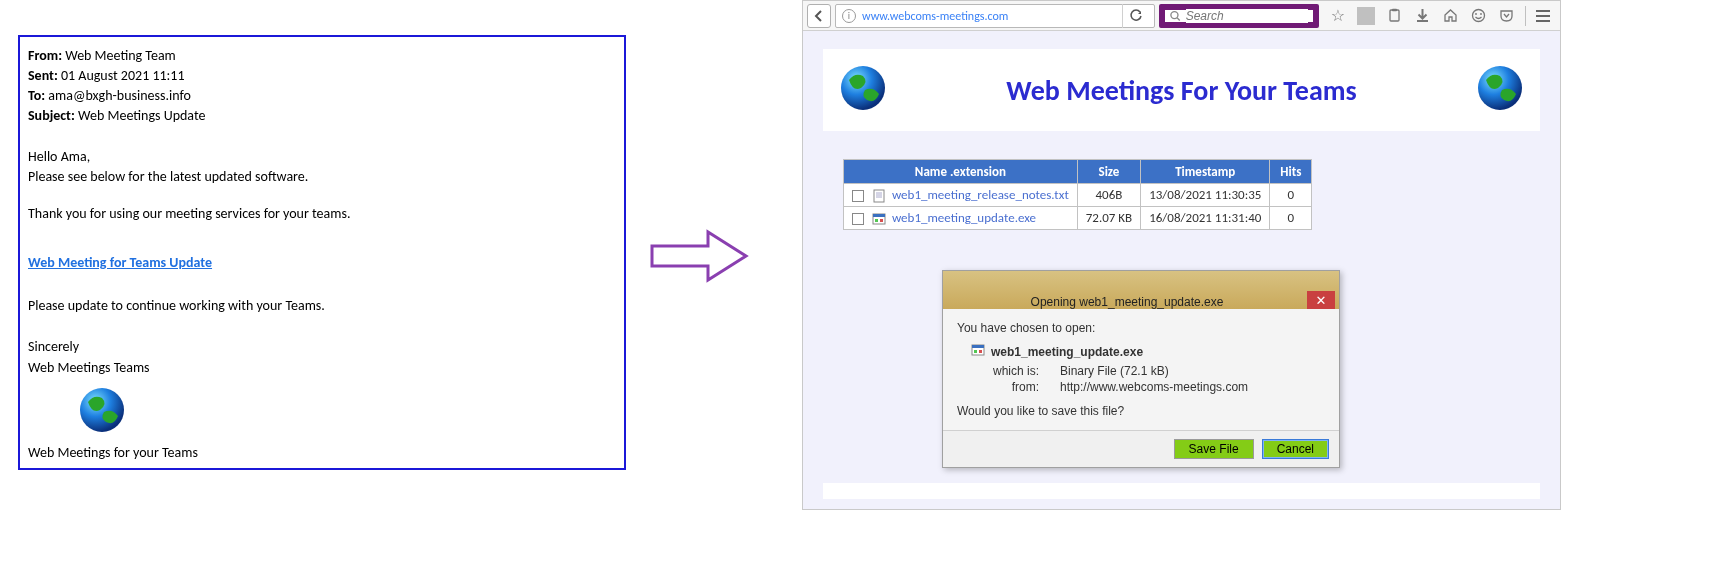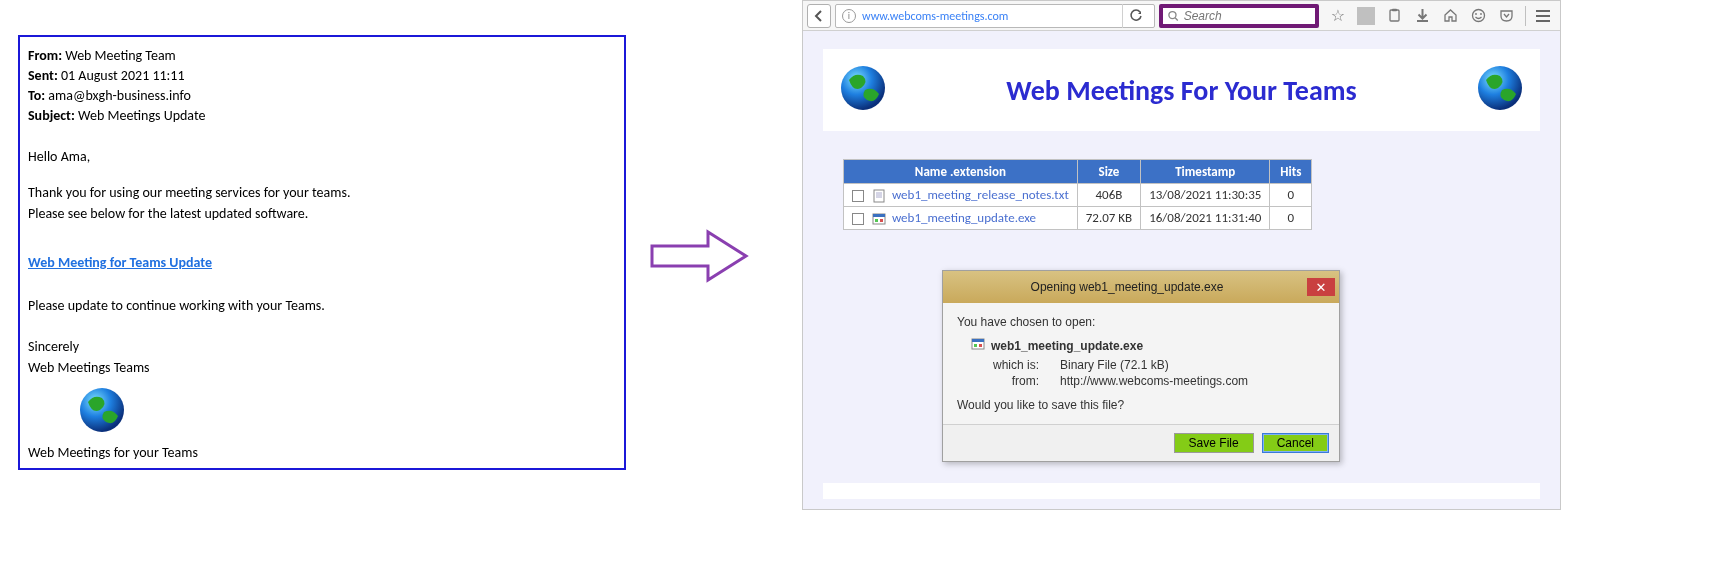--- a/index.html
+++ b/index.html
@@ -103,21 +103,21 @@
   .btn-reload {
     width: 26px; height: 24px;
     border-left: 1px solid #d0d0d0;
     display: flex; align-items: center; justify-content: center;
     cursor: pointer;
     color: #555;
     margin-left: auto;
   }
   .searchbar {
     width: 160px; height: 24px;
-    border: 4px solid #701a75;
+    border: 6px solid #701a75;
     background: #fff;
     display: flex; align-items: center;
     padding: 0 5px; gap: 5px;
     border-radius: 2px;
   }
   .searchbar input {
     border: none; outline: none;
     font-size: 12px; font-style: italic;
     color: #888; width: 100%;
   }
@@ -218,23 +218,23 @@
     width: 398px;
     background: #f4f4f4;
     border: 1px solid #a0a0a0;
     box-shadow: 2px 2px 6px rgba(0,0,0,0.25);
     font-family: "Segoe UI", Arial, sans-serif;
     font-size: 12px;
     color: #333;
   }
   .dialog-title {
     background: linear-gradient(#d8c282, #c9a95b);
-    height: 32px;
+    height: 38px;
     display: flex;
-    align-items: center;
+    align-items: flex-end;
     padding: 0 4px;
   }
   .dialog-title-text {
     flex: 1; text-align: center; color: #222;
   }
   .dialog-close {
     width: 28px; height: 18px;
     background: #c94040;
     color: #fff; font-size: 13px;
     display: flex; align-items: center; justify-content: center;
@@ -276,22 +276,22 @@
 
 <div class="email-panel">
   <div class="email-header">
     <div><b>From:</b> <span>Web Meeting Team</span></div>
     <div><b>Sent:</b> <span>01 August 2021 11:11</span></div>
     <div><b>To:</b> <span>ama@bxgh-business.info</span></div>
     <div><b>Subject:</b> <span>Web Meetings Update</span></div>
   </div>
   <div class="email-body">
     <p>Hello Ama,</p>
+    <p>Please see below for the latest updated software.</p>
     <p style="margin-top:18px">Thank you for using our meeting services for your teams.</p>
-    <p>Please see below for the latest updated software.</p>
     <a class="email-link">Web Meeting for Teams Update</a>
     <p class="email-after-link">Please update to continue working with your Teams.</p>
     <div class="email-signoff">
       <p>Sincerely</p>
       <p>Web Meetings Teams</p>
     </div>
     <div class="email-globe">
       <svg class="globe-svg" viewBox="0 0 48 48">
         <defs>
           <radialGradient id="g1" cx="35%" cy="30%" r="70%">

